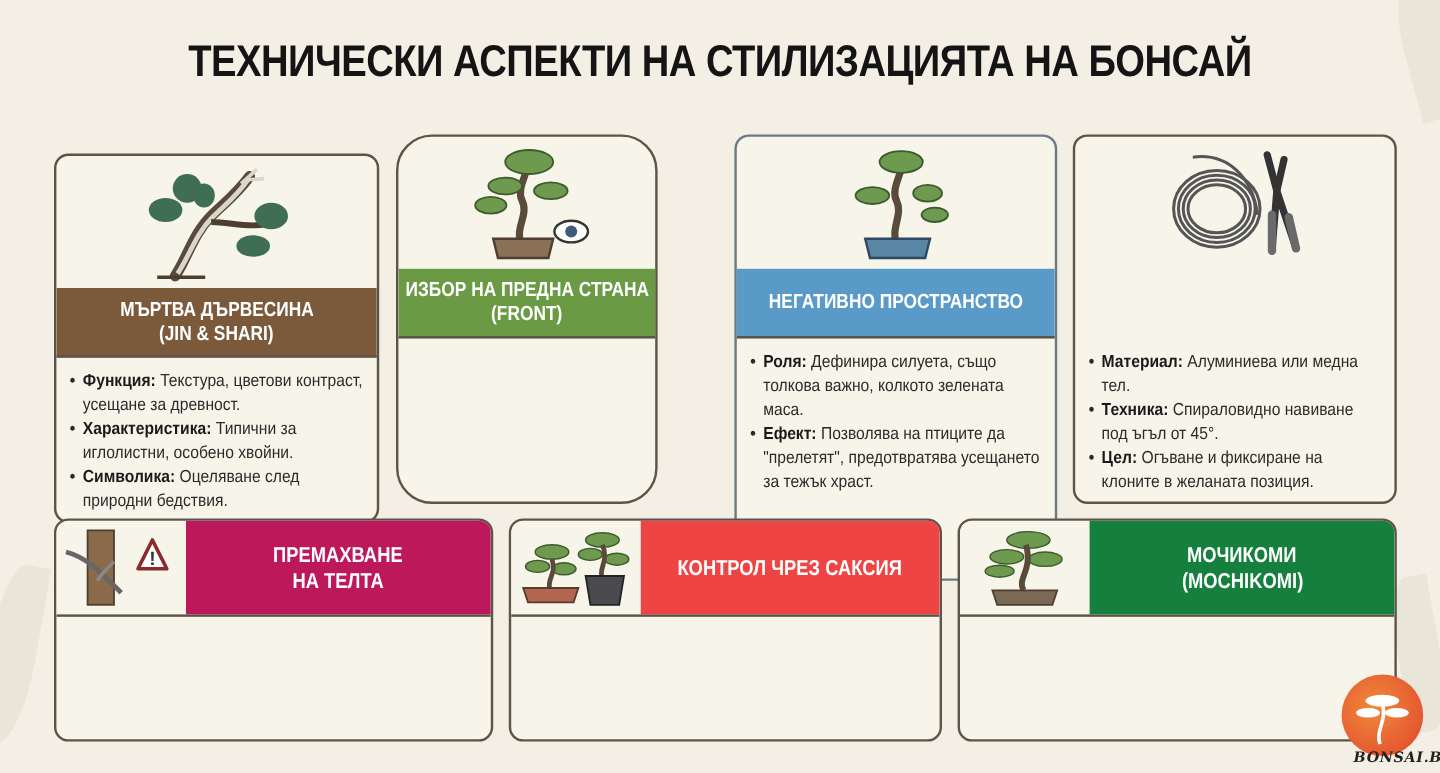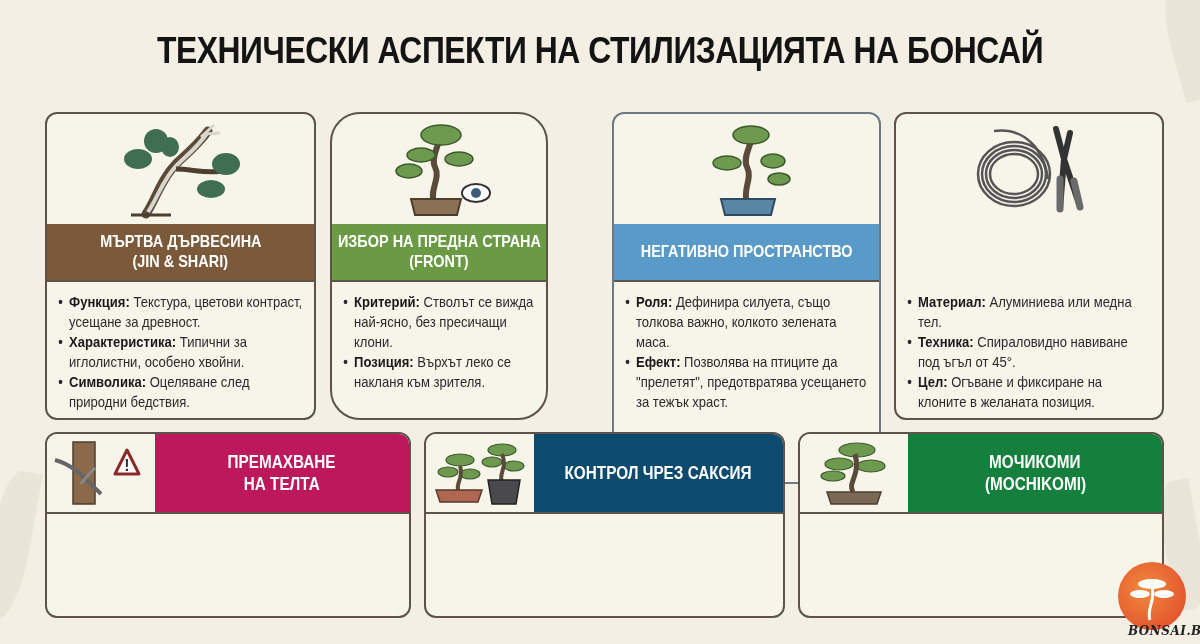--- a/index.html
+++ b/index.html
@@ -50,21 +50,21 @@
 </style>
 </head>
 <body>
 
 <div class="leaf" style="left:-10px; top:470px; width:40px; height:150px; transform:rotate(10deg);"></div>
 <div class="leaf" style="left:1170px; top:-20px; width:40px; height:120px; transform:rotate(-15deg);"></div>
 <div class="leaf" style="left:1165px; top:480px; width:35px; height:130px; transform:rotate(-10deg);"></div>
 
 <h1 class="title">ТЕХНИЧЕСКИ АСПЕКТИ НА СТИЛИЗАЦИЯТА НА БОНСАЙ</h1>
 
-<div class="card top" style="left:45px; top:112px; width:271px; height:308px;">
+<div class="card top" style="left:45px; top:128px; width:271px; height:308px;">
   <div class="imgarea">
     <svg width="130" height="100" viewBox="0 0 130 100">
       <path d="M30 95 C40 80 45 60 60 45 C70 35 80 28 92 12" stroke="#5a4a3a" stroke-width="9" fill="none" stroke-linecap="round"></path>
       <path d="M32 93 C42 78 47 60 61 46 C71 36 81 29 92 13" stroke="#d9d6cc" stroke-width="4" fill="none"></path>
       <path d="M60 50 C75 50 90 55 105 52" stroke="#4e3e30" stroke-width="5" fill="none"></path>
       <path d="M85 18 L98 6 M88 15 L104 14" stroke="#d9d6cc" stroke-width="3"></path>
       <g fill="#3f6e52">
         <ellipse cx="22" cy="40" rx="14" ry="10"></ellipse>
           <ellipse cx="40" cy="22" rx="12" ry="12"></ellipse>
         <ellipse cx="110" cy="45" rx="14" ry="11"></ellipse>
@@ -99,26 +99,20 @@
       </g>
       <path d="M32 80 L82 80 L78 96 L36 96 Z" fill="#8a7055" stroke="#4e3e30" stroke-width="2"></path>
       <ellipse cx="97" cy="74" rx="14" ry="9" fill="#fff" stroke="#333" stroke-width="2"></ellipse>
       <circle cx="97" cy="74" r="5" fill="#3f5a7a"></circle>
     </svg>
   </div>
   <div class="band" style="background:#6a9a44;">
     <span>ИЗБОР НА ПРЕДНА СТРАНА</span>
     <span>(FRONT)</span>
   </div>
-  <div class="body">
-    <div class="itemwrap">
-      <div class="item"><b>Критерий:</b><span> Стволът се вижда най-ясно, без пресичащи клони.</span></div>
-      <div class="item"><b>Позиция:</b><span> Върхът леко се накланя към зрителя.</span></div>
-    </div>
-  </div>
 </div>
 
 <div class="card top" style="left:612px; top:112px; width:269px; height:372px; border-color:#6c7a84;">
   <div class="imgarea">
     <svg width="100" height="100" viewBox="0 0 100 100">
       <path d="M50 85 C45 70 56 60 50 48 C46 40 52 30 54 22" stroke="#5a4a3a" stroke-width="6" fill="none"></path>
       <g fill="#6e9a50" stroke="#3d5a2c" stroke-width="1.5">
         <ellipse cx="54" cy="16" rx="18" ry="9"></ellipse>
           <ellipse cx="30" cy="44" rx="14" ry="7"></ellipse>
         <ellipse cx="76" cy="42" rx="12" ry="7"></ellipse>
@@ -189,21 +183,21 @@
         <ellipse cx="72" cy="12" rx="14" ry="6"></ellipse>
           <ellipse cx="62" cy="24" rx="10" ry="5"></ellipse>
           <ellipse cx="84" cy="28" rx="10" ry="5"></ellipse>
       </g>
       <path d="M28 52 C26 44 34 40 30 28" stroke="#5a4a3a" stroke-width="4" fill="none"></path>
       <path d="M72 44 C68 36 78 30 72 16" stroke="#5a4a3a" stroke-width="4" fill="none"></path>
       <path d="M6 52 L52 52 L48 64 L10 64 Z" fill="#b06650" stroke="#5a3a2a" stroke-width="1.5"></path>
       <path d="M58 42 L90 42 L86 66 L62 66 Z" fill="#4a4a4e" stroke="#222" stroke-width="1.5"></path>
     </svg>
   </div>
-  <div class="hband" style="background:#0c4a6e;text-align:center;">
+  <div class="hband" style="background:#ef4444;text-align:center;">
     <span style="transform:scaleX(.85); white-space:nowrap;">КОНТРОЛ ЧРЕЗ САКСИЯ</span>
   </div>
   <div class="divider"></div>
 </div>
 
 <div class="card bottom" style="left:798px; top:432px; width:366px; height:186px;">
   <div class="iconpanel">
     <svg width="90" height="70" viewBox="0 0 90 70">
       <g fill="#6e9a50" stroke="#3d5a2c" stroke-width="1.2">
         <ellipse cx="48" cy="12" rx="18" ry="7"></ellipse>

